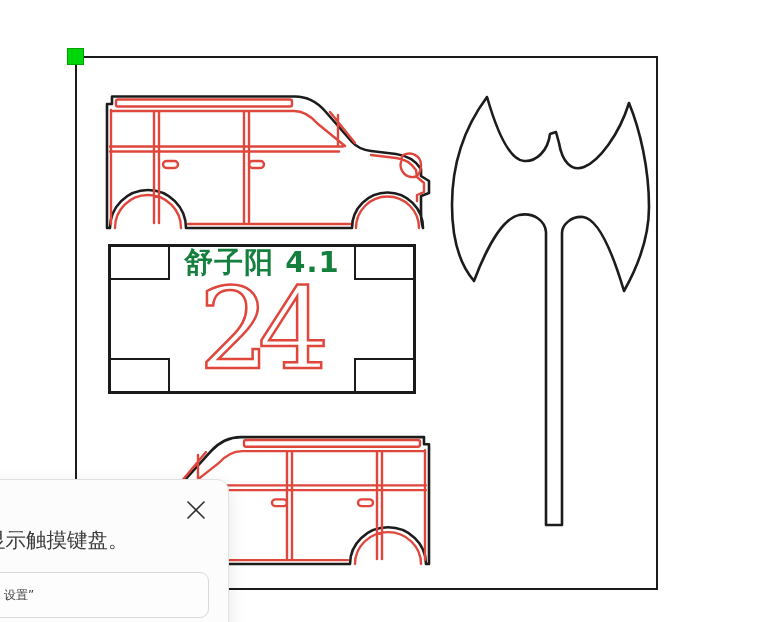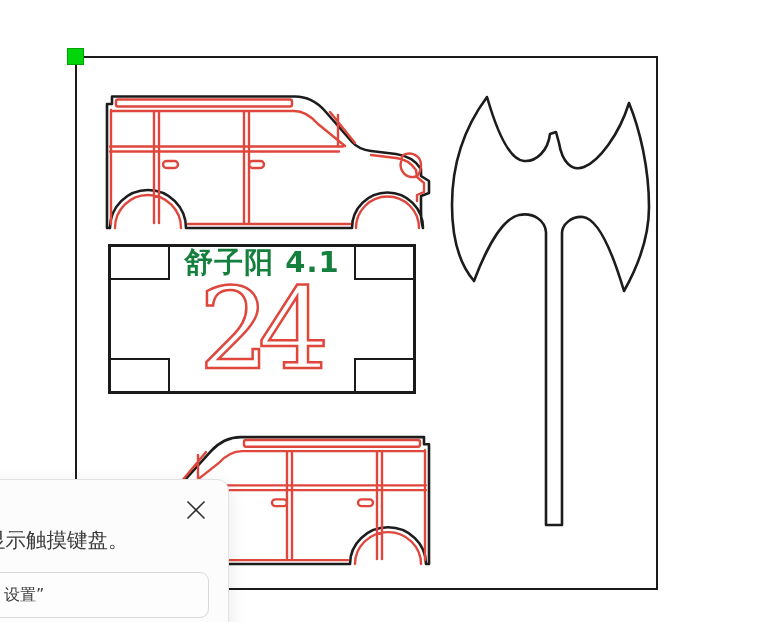--- a/index.html
+++ b/index.html
@@ -38,21 +38,21 @@
   .toast{position:absolute;left:-40px;top:479px;width:269px;height:190px;
          background:#fcfcfc;border:1px solid #e2e2e2;border-radius:12px;
          box-shadow:0 6px 18px rgba(0,0,0,0.10);z-index:5;box-sizing:border-box;}
   .toast-close{position:absolute;right:17px;top:15px;width:30px;height:30px;
          display:flex;align-items:center;justify-content:center;cursor:pointer;}
   .toast-msg{position:absolute;left:24px;top:46px;font-size:20.5px;color:#3c3c3c;
          white-space:nowrap;}
   .toast-btn{position:absolute;left:14px;top:92px;width:234px;height:46px;
          background:#fdfdfd;border:1px solid #d9d9d9;border-radius:9px;box-sizing:border-box;}
   .toast-btn span{position:absolute;left:28px;top:50%;transform:translateY(-50%);
-         font-size:16px;color:#3c3c3c;white-space:nowrap;}
+         font-size:12px;color:#3c3c3c;white-space:nowrap;}
 </style>
 </head>
 <body>
 
 <div class="stage">
 
   <div class="frame"></div>
   <div class="green-handle"></div>
 
   <svg class="art" viewBox="0 0 773 622">

